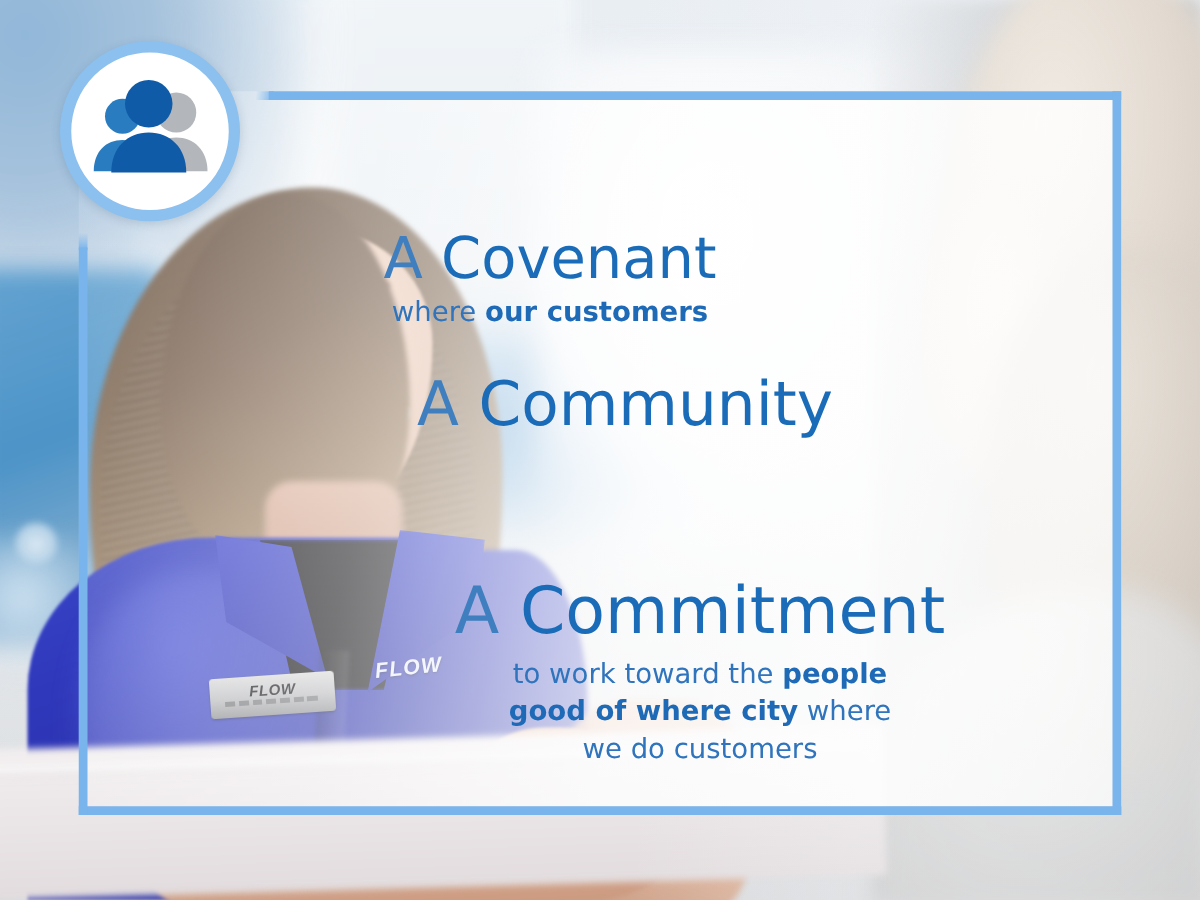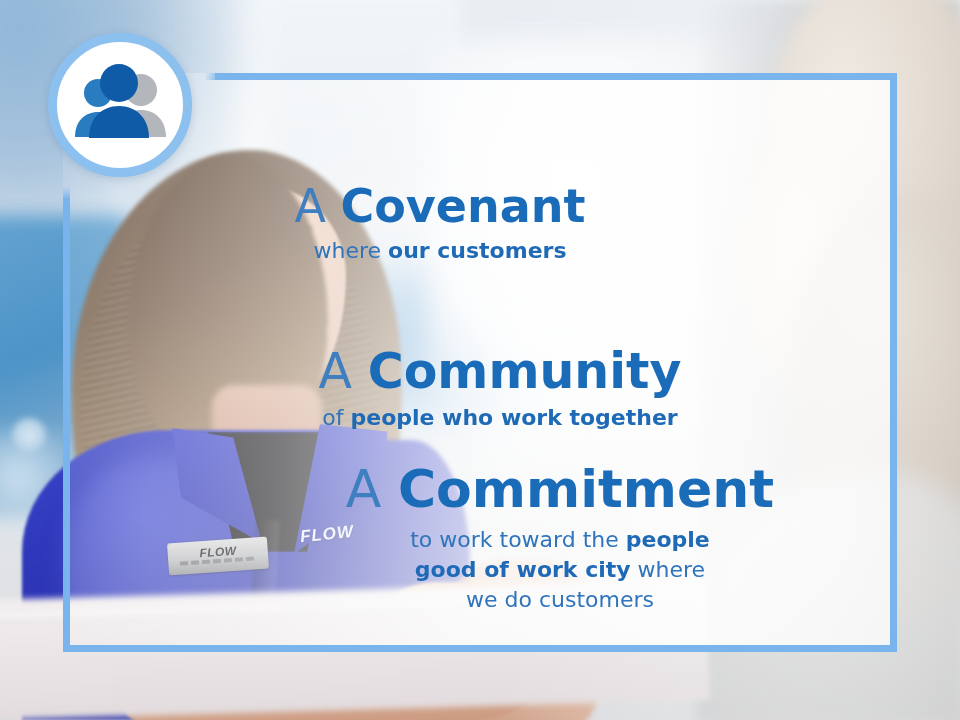--- a/index.html
+++ b/index.html
@@ -320,33 +320,33 @@
     color:#0f4c93;
     font-size:57px;font-weight:bold;letter-spacing:-.5px;line-height:1;
     font-family:"DejaVu Sans","Liberation Sans",sans-serif;
   }
   .block{position:absolute;width:860px;text-align:center;}
   .bigline{
     color:#2b73bd;font-size:45px;line-height:1.05;
     font-family:"DejaVu Sans","Liberation Sans",sans-serif;
   }
   .bigline .art{font-weight:400;color:#3f7fbf;}
-  .bigline .kw{font-weight:bold;color:#1b6cb8;text-align:right;}
+  .bigline .kw{font-weight:normal;color:#1b6cb8;text-align:right;}
   .subline{
     color:#2f74bc;font-size:22px;line-height:1.38;
     font-family:"DejaVu Sans","Liberation Sans",sans-serif;
   }
   .subline b{font-weight:bold;color:#1e6ab6;}
 
   
   #sec-covenant{left:10px;top:182px;}
   #sec-covenant .bigline{font-size:46px;}
   #sec-covenant .subline{margin-top:6px;}
 
-  #sec-community{left:70px;top:298px;margin-top:48px;}
+  #sec-community{left:70px;top:298px;}
   #sec-community .bigline{font-size:49px;}
   #sec-community .subline{margin-top:6px;}
 
   #sec-commitment{left:130px;top:462px;}
   #sec-commitment .bigline{font-size:52px;}
   #sec-commitment .subline{margin-top:8px;}
 </style>
 </head>
 <body>
 
@@ -440,29 +440,28 @@
         <div><span>where </span><b>our customers</b></div>
       </div>
   </div>
 
   <div class="block" id="sec-community">
     <div class="bigline">
       <span class="art">A</span>
       <span class="kw">Community</span>
     </div>
     <div class="subline">
-        <div><span>of </span><b>people who work together</b></div>
       </div>
   </div>
 
   <div class="block" id="sec-commitment">
     <div class="bigline">
       <span class="art">A</span>
       <span class="kw">Commitment</span>
     </div>
     <div class="subline">
         <div><span>to work toward the </span><b>people</b></div>
-        <div><b>good of work city</b><span> where</span></div>
+        <div><b>good of where city</b><span> where</span></div>
         <div><span>we do customers</span></div>
       </div>
   </div>
 
 </div>
 
 </body></html>

